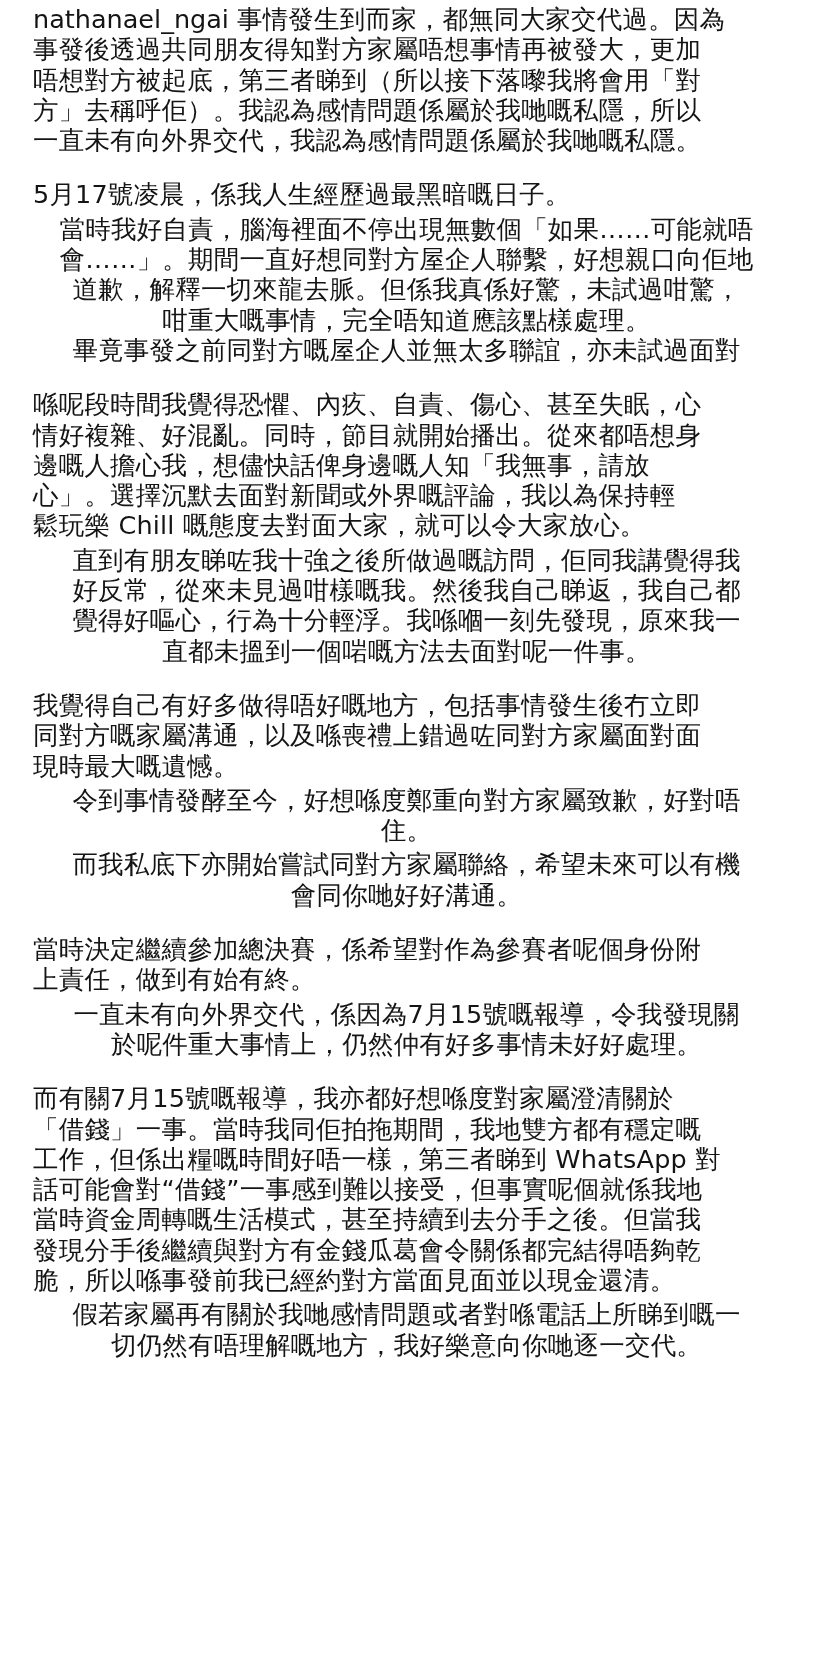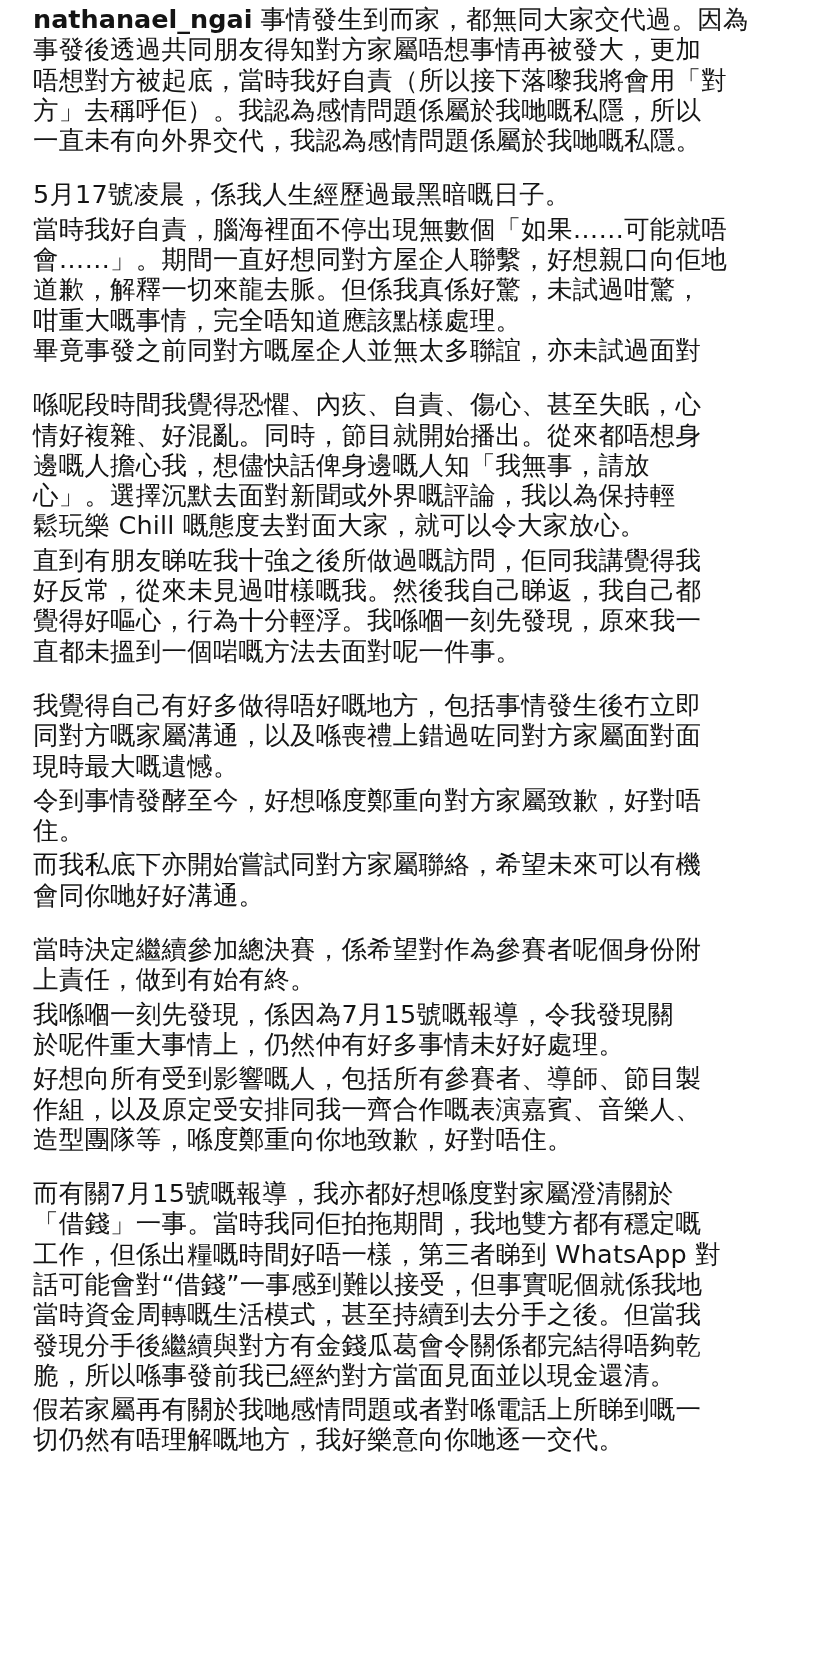--- a/index.html
+++ b/index.html
@@ -24,44 +24,45 @@
       margin-top: 24px;
     }
     .block:first-child {
       margin-top: 0;
     }
     .para {
       margin: 0;
     }
     .para + .para {
       margin-top: 4px;
+      text-align: center;
     }
     .line {
       display: block;
       white-space: nowrap;
       font-size: 25.5px;
       line-height: 30.3px;
       letter-spacing: 0.2px;
     }
     .username {
-      font-weight: bold;
+      font-weight: normal;
       margin-right: 8px;
       letter-spacing: 0;
     }
   </style>
 </head>
 <body>
 
 <div class="post">
 
   <div class="block">
     <p class="para">
       <span class="line"><span class="username">nathanael_ngai</span><span>事情發生到而家，都無同大家交代過。因為</span></span>
       <span class="line">事發後透過共同朋友得知對方家屬唔想事情再被發大，更加</span>
-      <span class="line">唔想對方被起底，當時我好自責（所以接下落嚟我將會用「對</span>
+      <span class="line">唔想對方被起底，第三者睇到（所以接下落嚟我將會用「對</span>
       <span class="line">方」去稱呼佢）。我認為感情問題係屬於我哋嘅私隱，所以</span>
       <span class="line">一直未有向外界交代，我認為感情問題係屬於我哋嘅私隱。</span>
     </p>
   </div>
 
   <div class="block">
     <p class="para">
       <span class="line">5月17號凌晨，係我人生經歷過最黑暗嘅日子。</span>
     </p>
     <p class="para">
@@ -104,27 +105,22 @@
       <span class="line">會同你哋好好溝通。</span>
     </p>
   </div>
 
   <div class="block">
     <p class="para">
       <span class="line">當時決定繼續參加總決賽，係希望對作為參賽者呢個身份附</span>
       <span class="line">上責任，做到有始有終。</span>
     </p>
     <p class="para">
-      <span class="line">我喺嗰一刻先發現，係因為7月15號嘅報導，令我發現關</span>
+      <span class="line">一直未有向外界交代，係因為7月15號嘅報導，令我發現關</span>
       <span class="line">於呢件重大事情上，仍然仲有好多事情未好好處理。</span>
-    </p>
-    <p class="para">
-      <span class="line">好想向所有受到影響嘅人，包括所有參賽者、導師、節目製</span>
-      <span class="line">作組，以及原定受安排同我一齊合作嘅表演嘉賓、音樂人、</span>
-      <span class="line">造型團隊等，喺度鄭重向你地致歉，好對唔住。</span>
     </p>
   </div>
 
   <div class="block">
     <p class="para">
       <span class="line">而有關7月15號嘅報導，我亦都好想喺度對家屬澄清關於</span>
       <span class="line">「借錢」一事。當時我同佢拍拖期間，我地雙方都有穩定嘅</span>
       <span class="line">工作，但係出糧嘅時間好唔一樣，第三者睇到 WhatsApp 對</span>
       <span class="line">話可能會對“借錢”一事感到難以接受，但事實呢個就係我地</span>
       <span class="line">當時資金周轉嘅生活模式，甚至持續到去分手之後。但當我</span>

